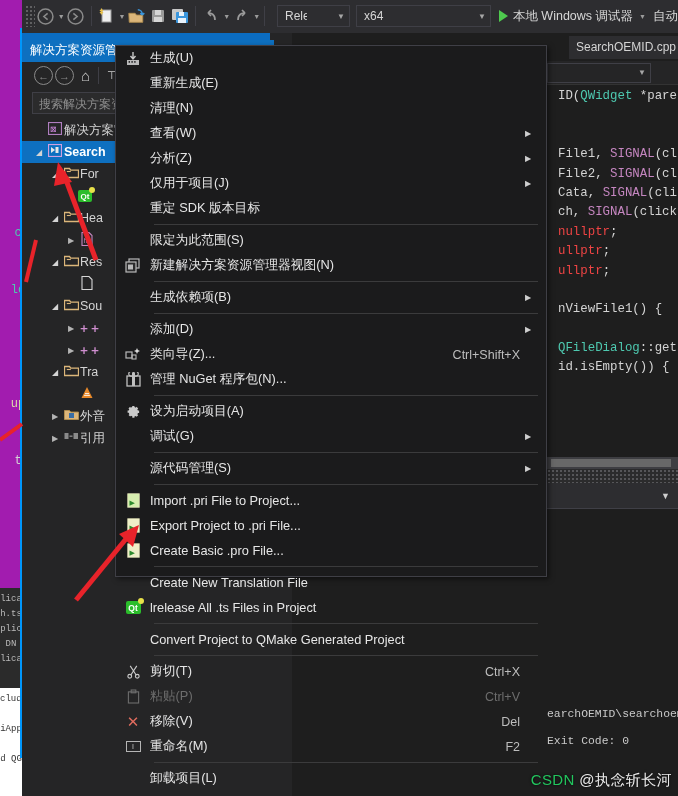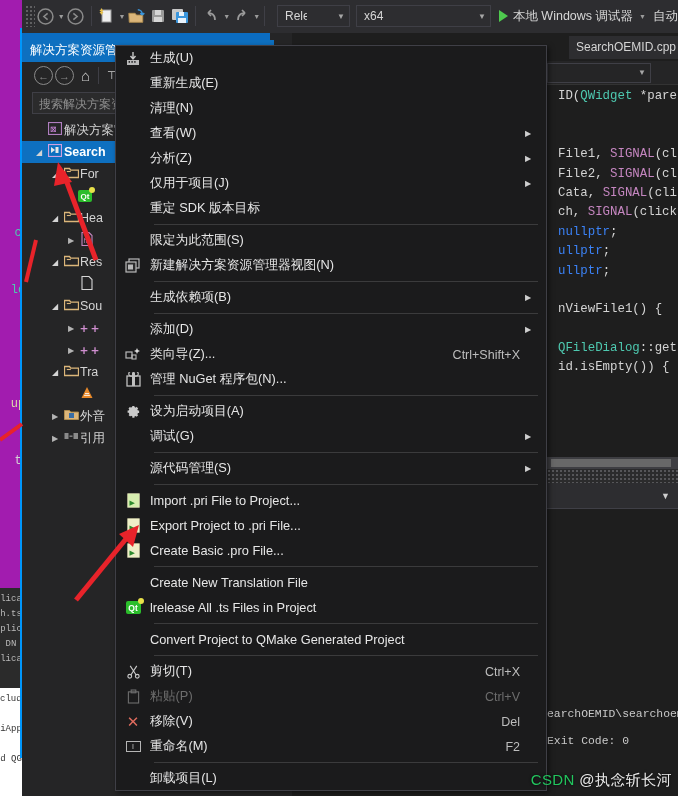--- a/index.html
+++ b/index.html
@@ -110,21 +110,21 @@
     font-size: 12.5px; color: #d4d4d4; white-space: nowrap; cursor: default;
   }
   .trow.sel { background: #0e70c0; color: #ffffff; font-weight: bold; }
   .tw { width: 14px; display: inline-block; text-align: center;
         color: #b4b4b4; font-size: 8px; flex: 0 0 14px; }
   .tw.open { color: #d4d4d4; }
   .tico { width: 18px; flex: 0 0 18px; text-align: center; font-size: 12px; }
 
   
   .ctx {
-    position: absolute; left: 115px; top: 45px; width: 432px; height: 746px;
+    position: absolute; left: 115px; top: 45px; width: 432px; height: 532px;
     background: #1b1b1c; border: 1px solid #3f3f46;
     box-shadow: 2px 2px 5px rgba(0,0,0,.5);
     z-index: 40;
   }
   .mi {
     display: flex; align-items: center; height: 25px;
     color: #e6e6e6; font-size: 12.8px; white-space: nowrap;
     padding-right: 10px; cursor: default; position: relative;
   }
   .mi.disabled { color: #6d6d6d; }
@@ -191,21 +191,21 @@
   }
   .code {
     position: absolute; left: 11px; top: 54px; width: 131px;
     font-family: "Liberation Mono", "DejaVu Sans Mono", monospace;
     font-size: 12.4px; line-height: 19.4px; white-space: pre;
     color: #d4d4d4;
   }
   .code .ln { height: 19.4px; }
   .k-type  { color: #4ec9b0; }
   .k-macro { color: #c586c0; }
-  .k-kw    { color: #3b82f6; }
+  .k-kw    { color: #ef4444; }
 
   .scroll-h {
     position: absolute; left: 0; top: 424px; width: 131px; height: 12px;
     background: #3e3e42;
   }
   .scroll-h .thumb {
     position: absolute; left: 4px; top: 2px; width: 120px; height: 8px;
     background: #686868;
   }
   .out-sep {

